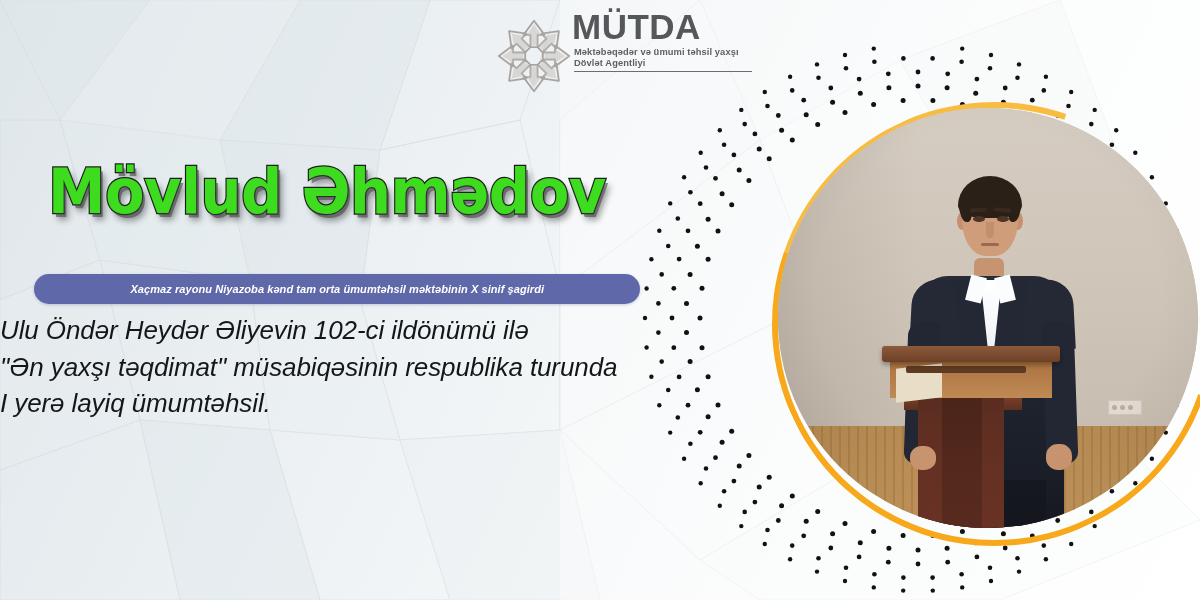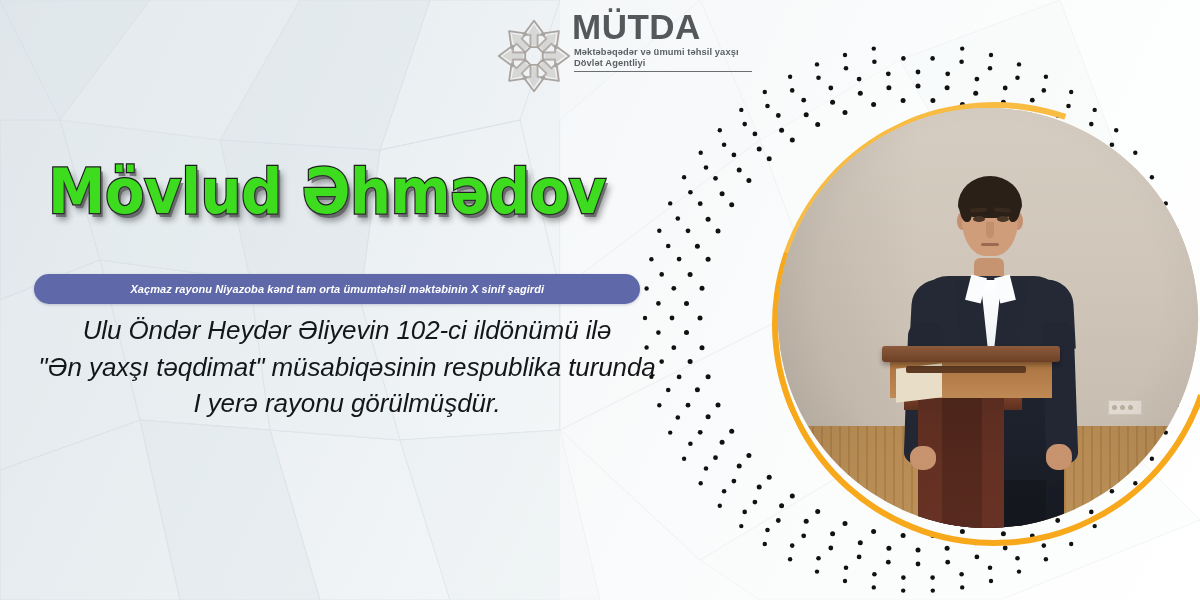--- a/index.html
+++ b/index.html
@@ -142,21 +142,20 @@
     white-space: nowrap;
     transform: scaleX(.97);
   }
 
   
   #body-copy {
     position: absolute;
     left: 0px;
     top: 312px;
     width: 694px;
-    text-align: center;
     font-family: "Liberation Sans", sans-serif;
     font-style: italic;
     font-size: 26px;
     line-height: 36.5px;
     color: #141618;
     letter-spacing: -0.1px;
   }
   #body-copy .ln { display: block; white-space: nowrap; }
 
   
@@ -364,21 +363,21 @@
 
   <h1 id="headline">Mövlud Əhmədov</h1>
 
   <div id="subtitle-pill">
     <span id="subtitle-text">Xaçmaz rayonu Niyazoba kənd tam orta ümumtəhsil məktəbinin X sinif şagirdi</span>
   </div>
 
   <div id="body-copy">
     <span class="ln">Ulu Öndər Heydər Əliyevin 102-ci ildönümü ilə</span>
     <span class="ln">"Ən yaxşı təqdimat" müsabiqəsinin respublika turunda</span>
-    <span class="ln">I yerə rayonu görülmüşdür.</span>
+    <span class="ln">I yerə layiq ümumtəhsil.</span>
   </div>
 
   <div id="photo-stage">
 
     <svg id="dot-ring" viewBox="0 0 560 554">
       <g id="dots" fill="#111111">
           <circle cx="496.0" cy="272.0" r="2.5" fill="#111111"></circle>
           <circle cx="494.0" cy="301.7" r="2.5" fill="#111111"></circle>
           <circle cx="487.9" cy="330.8" r="2.5" fill="#111111"></circle>
           <circle cx="478.0" cy="358.9" r="2.5" fill="#111111"></circle>

